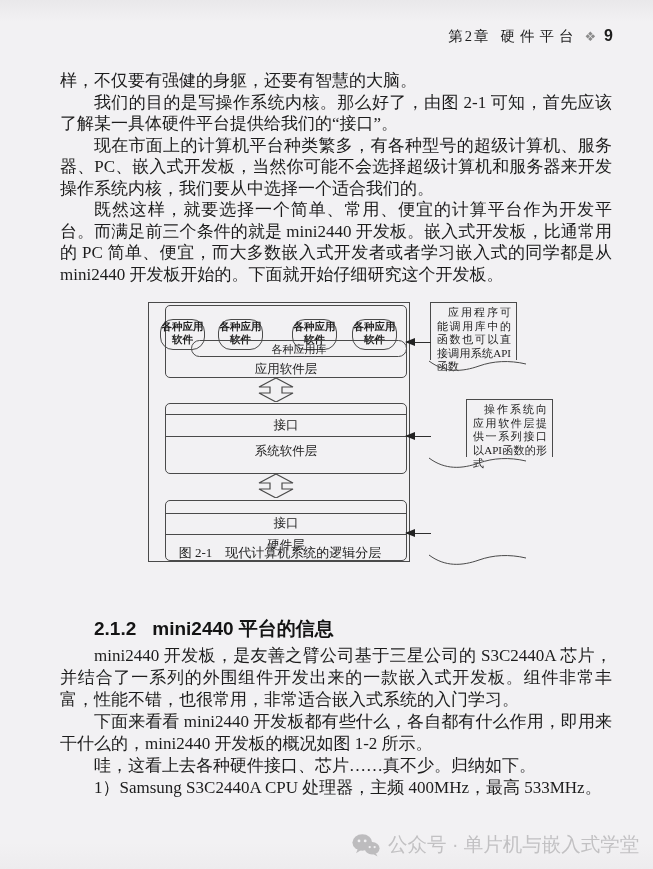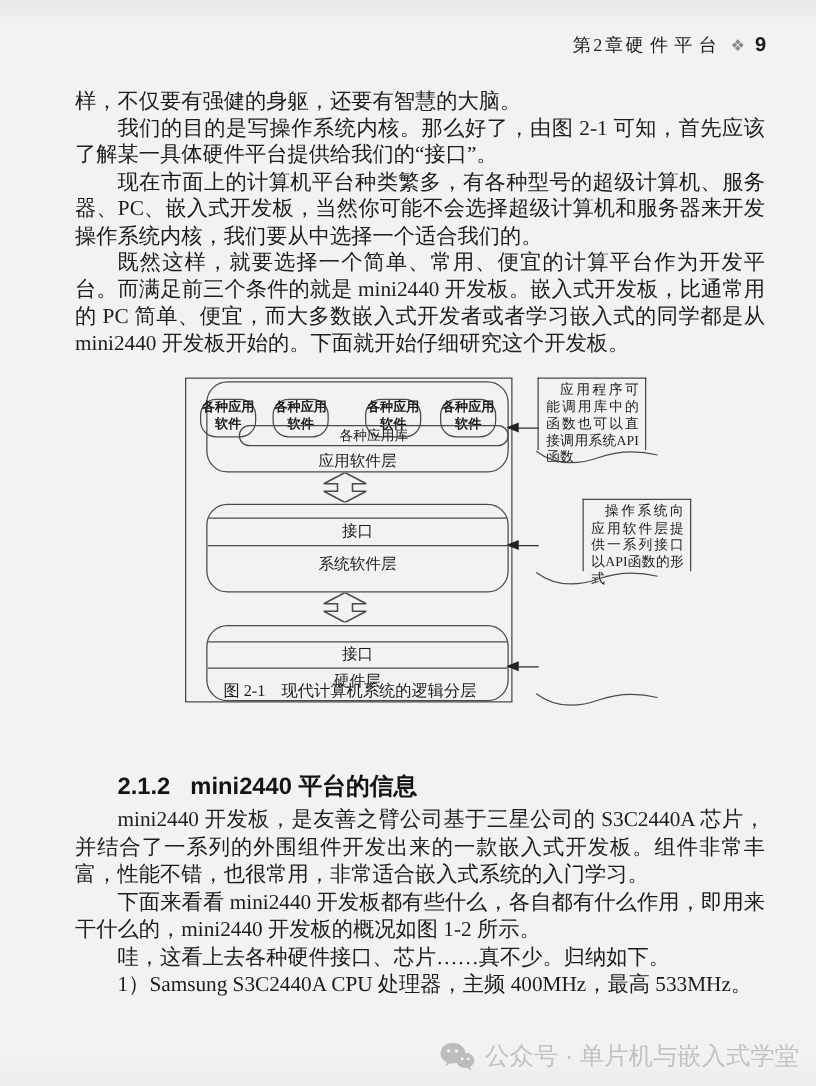--- a/index.html
+++ b/index.html
@@ -5,33 +5,33 @@
   html,body{margin:0;padding:0;background:#dddcde;}
   .page{
     position:relative;width:653px;height:869px;overflow:hidden;
     background:linear-gradient(180deg,#e9e8ea 0%,#f2f1f3 2.5%,#f2f1f3 97%,#edecee 100%);
     font-family:"Liberation Serif","DejaVu Serif",serif;
     color:#1c1c1c;
   }
   
   .hdr{position:absolute;top:27px;right:40px;font-size:14.5px;white-space:nowrap;}
   .hdr .chap{letter-spacing:2px;}
-  .hdr .ttl{letter-spacing:5px;}
+  .hdr .ttl{letter-spacing:5px;margin-left:10px;}
   .hdr .orn{color:#8b8b8b;margin:0 8px 0 6px;font-size:13px;}
   .hdr .pg{font-weight:bold;font-size:16px;font-family:"Liberation Sans",sans-serif;}
   
   .tb{position:absolute;left:60px;width:552px;text-align:justify;font-size:17px;}
   .tb1{top:70px;line-height:21.5px;}
   .tb2{top:645px;line-height:22px;}
   .tb p{margin:0;text-indent:2em;}
   .tb p.noind{text-indent:0;}
   
   .fig{position:absolute;left:148px;top:302px;width:262px;height:260px;font-family:"Liberation Serif","DejaVu Serif",serif;}
   .outer{position:absolute;inset:0;border:1px solid #4a4a4a;}
-  .layer{position:absolute;left:17px;right:3px;border:1px solid #4a4a4a;border-radius:17px;overflow:hidden;background:transparent;}
+  .layer{position:absolute;left:17px;right:3px;border:1px solid #4a4a4a;border-radius:5px;overflow:hidden;background:transparent;}
   .layer.app{top:3px;height:71px;}
   .layer.sys{top:101px;height:69px;}
   .layer.hw{top:198px;height:59px;}
   .pill{position:absolute;top:17px;width:45px;height:31px;border:1px solid #4a4a4a;border-radius:13px;
         font-size:10.5px;line-height:12.5px;text-align:center;box-sizing:border-box;padding-top:1px;font-weight:bold;}
   .libbar{position:absolute;top:38px;left:43px;right:3px;height:17px;border:1px solid #4a4a4a;border-radius:9px;
         font-size:11px;line-height:16px;text-align:center;box-sizing:border-box;}
   .applabel{position:absolute;top:55px;left:0;right:0;text-align:center;font-size:12.5px;}
   .hline{position:absolute;left:0;right:0;border-top:1px solid #4a4a4a;}
   .bandtxt{position:absolute;left:0;right:0;text-align:center;font-size:12.5px;}

